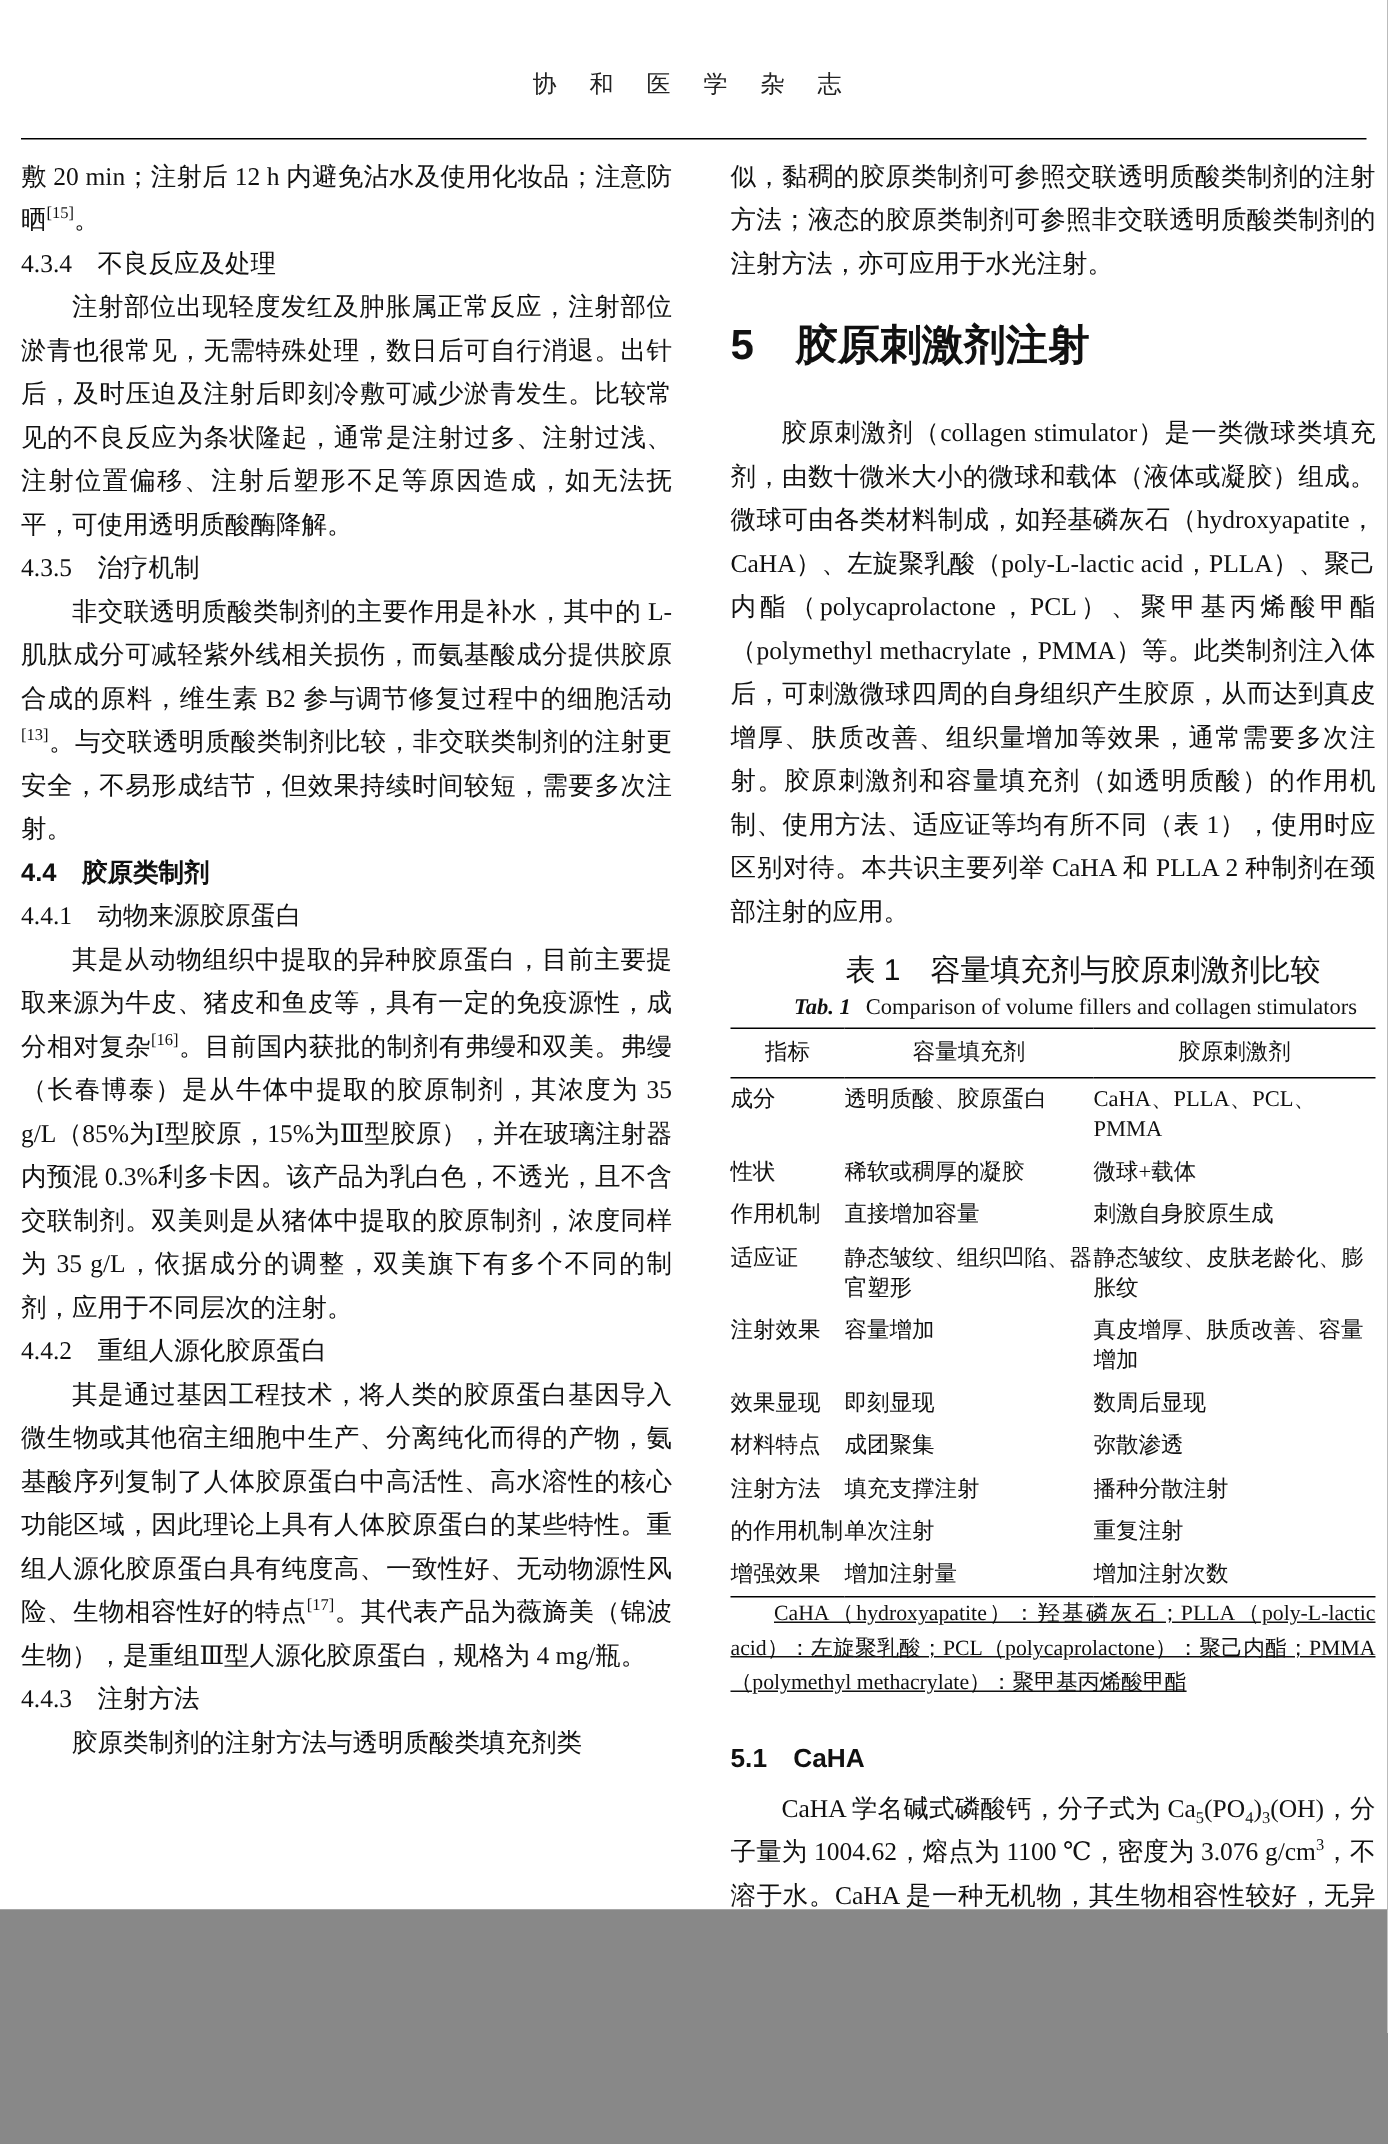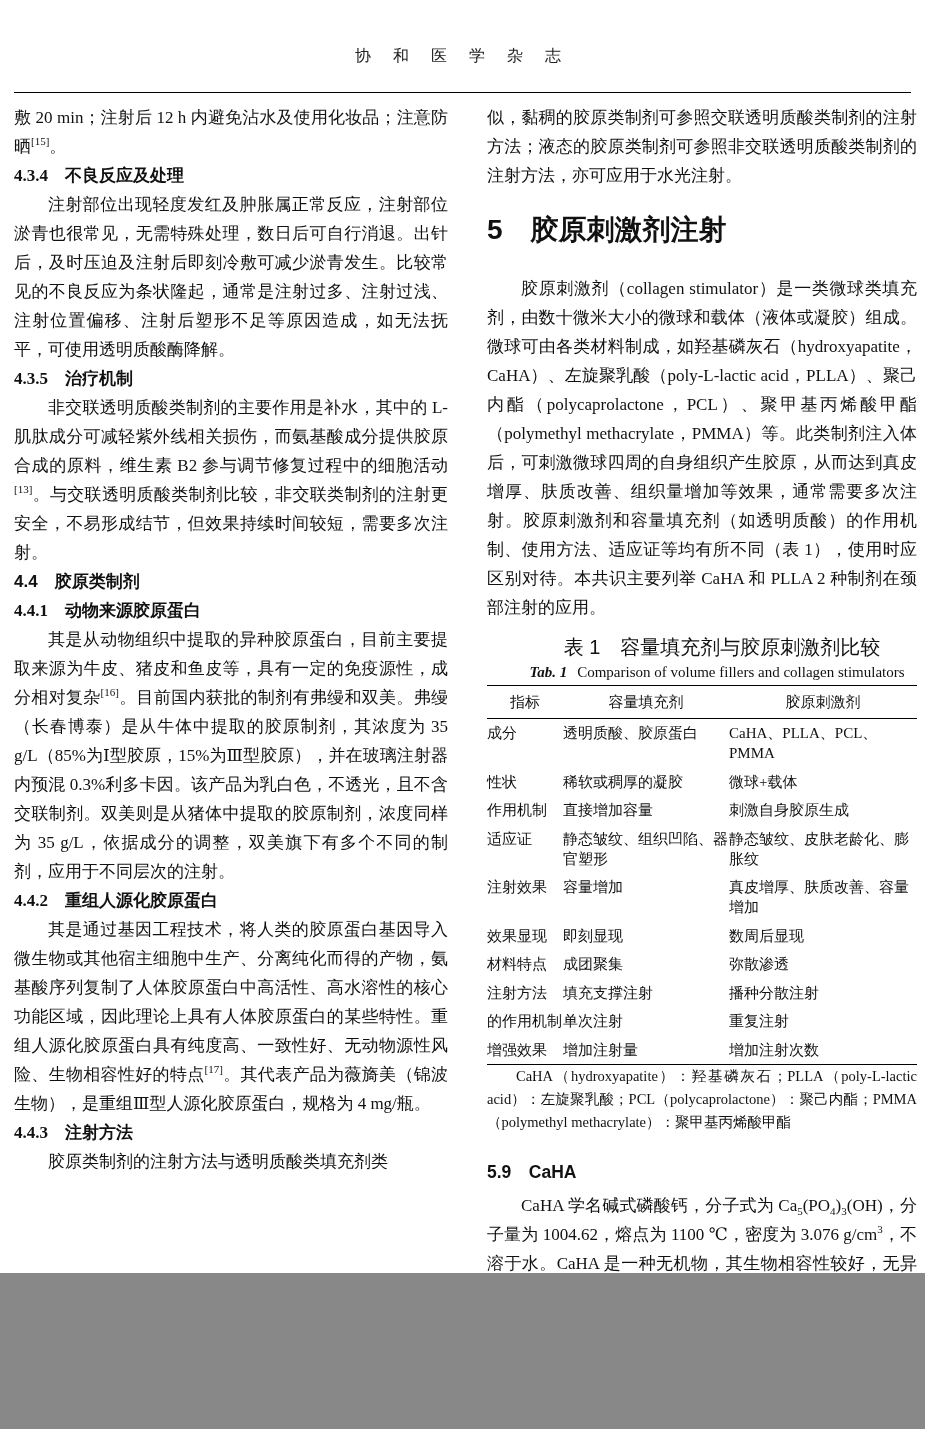--- a/index.html
+++ b/index.html
@@ -18,21 +18,21 @@
     border-top:1.6px solid #000;
   }
   .col{
     position:absolute;top:103px;
     font-size:17px;line-height:29px;text-align:justify;
   }
   .col-left{left:14px;width:434px;}
   .col-right{left:487px;width:430px;}
   .col p{margin:0;text-indent:2em;}
   .col p.cont{text-indent:0;}
-  .h-sub{font-weight:bold;font-size:17px;margin:0;line-height:29px;}
+  .h-sub{font-weight:normal;font-size:17px;margin:0;line-height:29px;}
   .h-bold{
     font-family:"Liberation Sans","DejaVu Sans",sans-serif;
     font-weight:bold;font-size:17px;margin:0;line-height:29px;
   }
   .h-section{
     font-family:"Liberation Sans","DejaVu Sans",sans-serif;
     font-weight:bold;font-size:28px;line-height:29px;
     margin:25px 0 30px 0;
   }
   .h-51{margin-top:24px;margin-bottom:4px;font-size:17.5px;}
@@ -54,21 +54,21 @@
     border-top:1.6px solid #000;border-bottom:1.6px solid #000;
     font-size:15px;line-height:20px;text-align:left;
   }
   table.cmp thead th{
     font-weight:normal;text-align:center;
     border-bottom:1px solid #000;padding:6px 0;
   }
   table.cmp td{padding:4px 0 4.5px 0;vertical-align:top;}
   .tbl-note{
     font-size:14.5px;line-height:23px;text-align:justify;
-    margin-top:7px;text-indent:0;
+    margin-top:7px;text-indent:0;text-decoration:underline;
   }
   .footer{
     position:absolute;left:14px;top:1390px;font-size:15.5px;
   }
   .footer .pg{font-weight:bold;font-family:"Liberation Serif","DejaVu Serif",serif;}
   .footer .iss{
     font-family:"Liberation Sans","DejaVu Sans",sans-serif;
     margin-left:10px;font-size:15px;
   }
 </style>
@@ -165,21 +165,21 @@
             <tr>
               <td>增强效果</td>
               <td>增加注射量</td>
               <td>增加注射次数</td>
             </tr>
           </tbody>
       </table>
       <p class="tbl-note">CaHA（hydroxyapatite）：羟基磷灰石；PLLA（poly-L-lactic acid）：左旋聚乳酸；PCL（polycaprolactone）：聚己内酯；PMMA（polymethyl methacrylate）：聚甲基丙烯酸甲酯</p>
     </div>
 
-    <h2 class="h-bold h-51">5.9　CaHA</h2>
+    <h2 class="h-bold h-51">5.1　CaHA</h2>
     <p>CaHA 学名碱式磷酸钙，分子式为 Ca<sub class="sb">5</sub>(PO<sub class="sb">4</sub>)<sub class="sb">3</sub>(OH)，分子量为 1004.62，熔点为 1100 ℃，密度为 3.076 g/cm<sup class="sp">3</sup>，不溶于水。CaHA 是一种无机物，其生物相容性较好，无异物反应，无需皮试。CaHA 是人体骨骼和牙齿的主要成分，临床上将其置于骨组织内，可用于骨</p>
   </div>
 
   <div class="footer">
     <span class="pg">1294</span><span class="iss">November，2024</span>
   </div>
 
 </div>
 
 </body></html>

